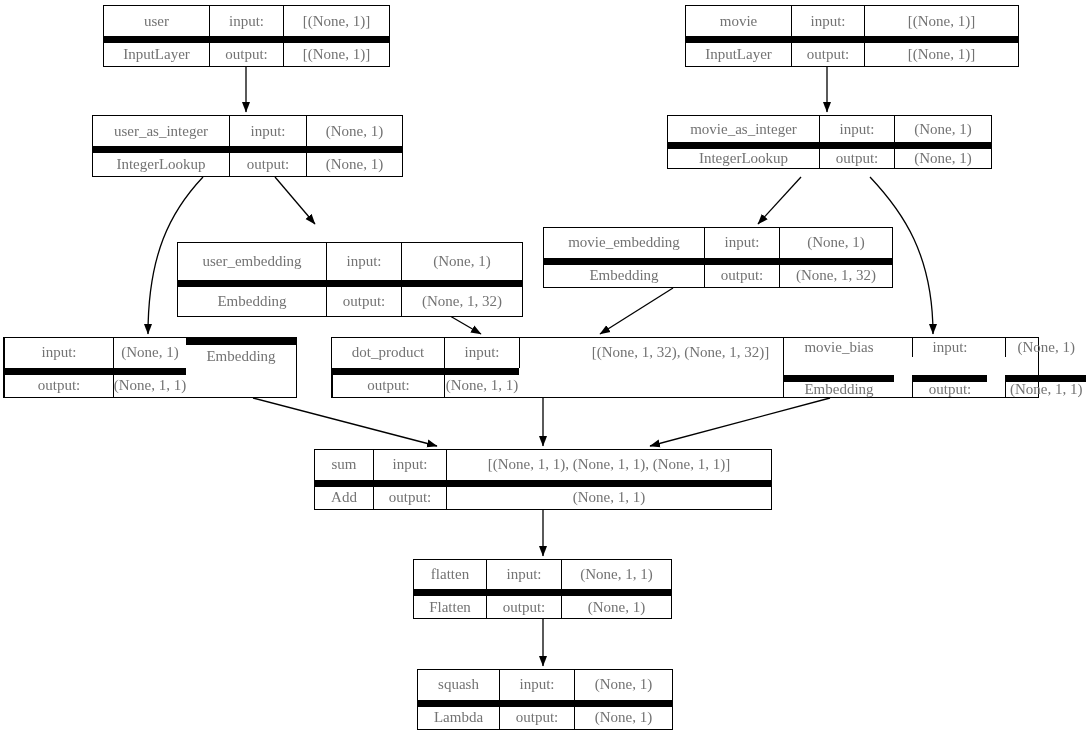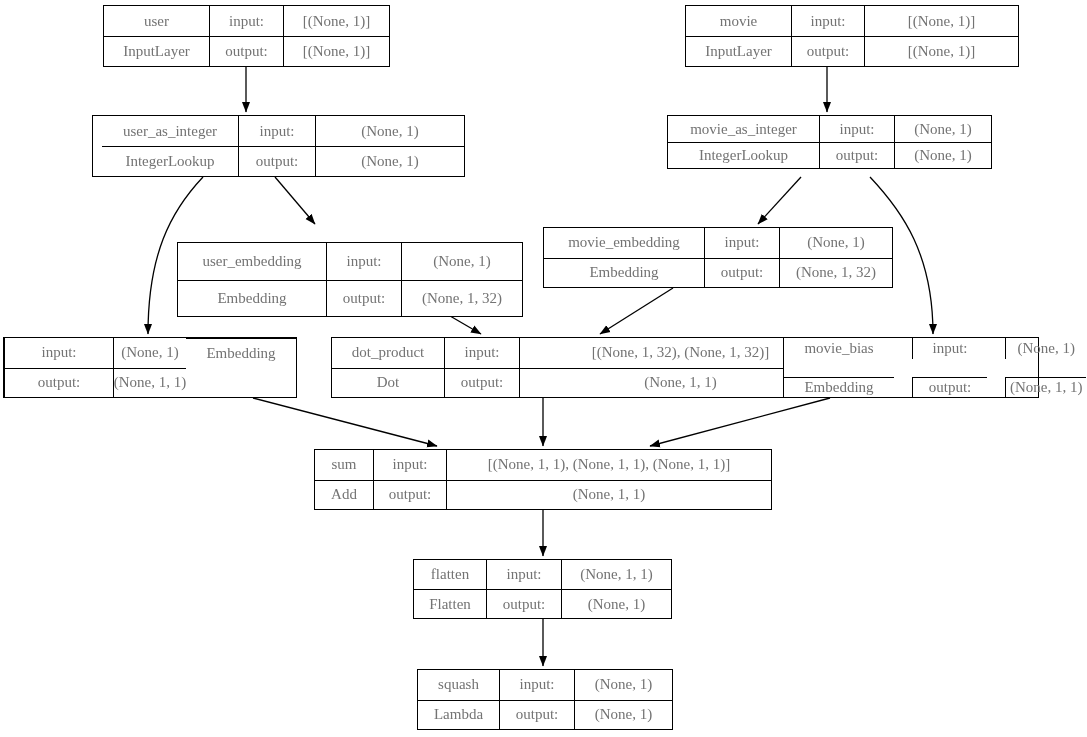--- a/index.html
+++ b/index.html
@@ -35,21 +35,21 @@
     line-height: 1;
   }
   .cell {
     display: flex;
     align-items: center;
     justify-content: center;
     box-sizing: border-box;
     white-space: nowrap;
     padding: 0 4px;
   }
-  .cell.bt { border-top: 1px solid #000000; }
+  .cell.bt { border-top: 7px solid #000000; }
   .cell.bl { border-left: 1px solid #000000; }
 </style>
 </head>
 <body>
 
 <div class="canvas">
   <svg id="edges" viewBox="0 0 1087 737">
     <defs>
       <marker id="arrowhead" markerWidth="11" markerHeight="9" refX="10" refY="4.5" orient="auto" markerUnits="userSpaceOnUse">
         <path d="M0,0.5 L10.5,4.5 L0,8.5 z" fill="#000000"></path>
@@ -81,21 +81,21 @@
         <div class="cell bl bt">[(None, 1)]</div>
       </div>
       <div class="node" style="left: 685px; top: 5px; width: 334px; height: 62px; grid-template-columns: 105px 73px 1fr;">
         <div class="cell ">movie</div>
         <div class="cell bl">input:</div>
         <div class="cell bl">[(None, 1)]</div>
         <div class="cell bt">InputLayer</div>
         <div class="cell bl bt">output:</div>
         <div class="cell bl bt">[(None, 1)]</div>
       </div>
-      <div class="node" style="left: 92px; top: 115px; width: 373px; height: 62px; grid-template-columns: 136px 77px 1fr; padding-left: 9px;">
+      <div class="node" style="left: 92px; top: 115px; width: 311px; height: 62px; grid-template-columns: 136px 77px 1fr;">
         <div class="cell ">user_as_integer</div>
         <div class="cell bl">input:</div>
         <div class="cell bl">(None, 1)</div>
         <div class="cell bt">IntegerLookup</div>
         <div class="cell bl bt">output:</div>
         <div class="cell bl bt">(None, 1)</div>
       </div>
       <div class="node" style="left: 667px; top: 115px; width: 325px; height: 54px; grid-template-columns: 151px 75px 1fr;">
         <div class="cell ">movie_as_integer</div>
         <div class="cell bl">input:</div>
@@ -124,21 +124,20 @@
         <div class="cell bl">input:</div>
         <div class="cell bl">(None, 1)</div>
         <div class="cell bt">Embedding</div>
         <div class="cell bl bt">output:</div>
         <div class="cell bl bt">(None, 1, 1)</div>
       </div>
       <div class="node" style="left: 331px; top: 337px; width: 511px; height: 61px; grid-template-columns: 112px 75px 1fr;">
         <div class="cell ">dot_product</div>
         <div class="cell bl">input:</div>
         <div class="cell bl">[(None, 1, 32), (None, 1, 32)]</div>
-        <div class="cell bt">Dot</div>
         <div class="cell bl bt">output:</div>
         <div class="cell bl bt">(None, 1, 1)</div>
       </div>
       <div class="node" style="left: 783px; top: 337px; width: 256px; height: 61px; grid-template-columns: 110px 75px 1fr; gap: 18px;">
         <div class="cell ">movie_bias</div>
         <div class="cell bl">input:</div>
         <div class="cell bl">(None, 1)</div>
         <div class="cell bt">Embedding</div>
         <div class="cell bl bt">output:</div>
         <div class="cell bl bt">(None, 1, 1)</div>

